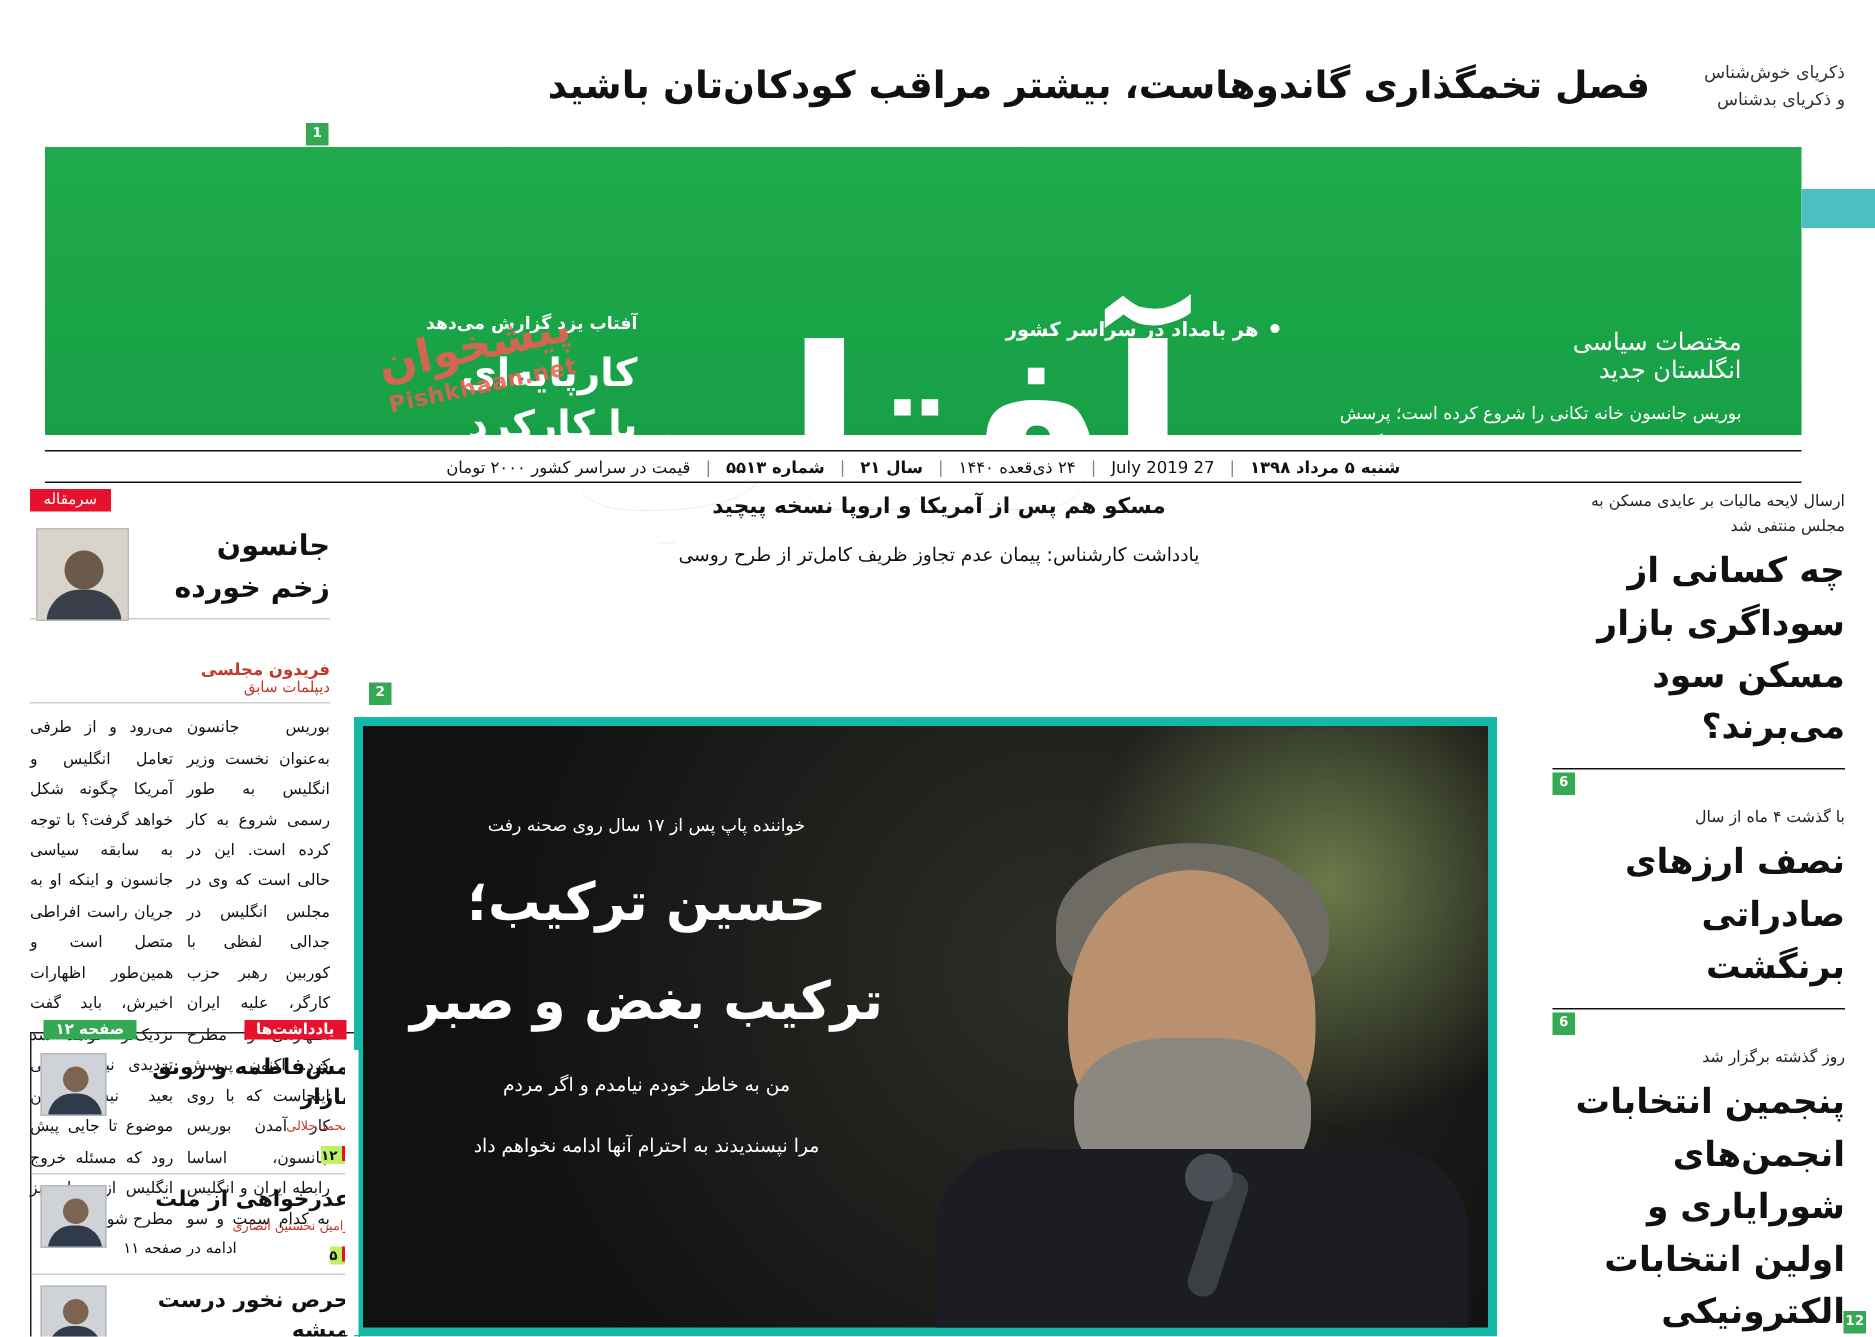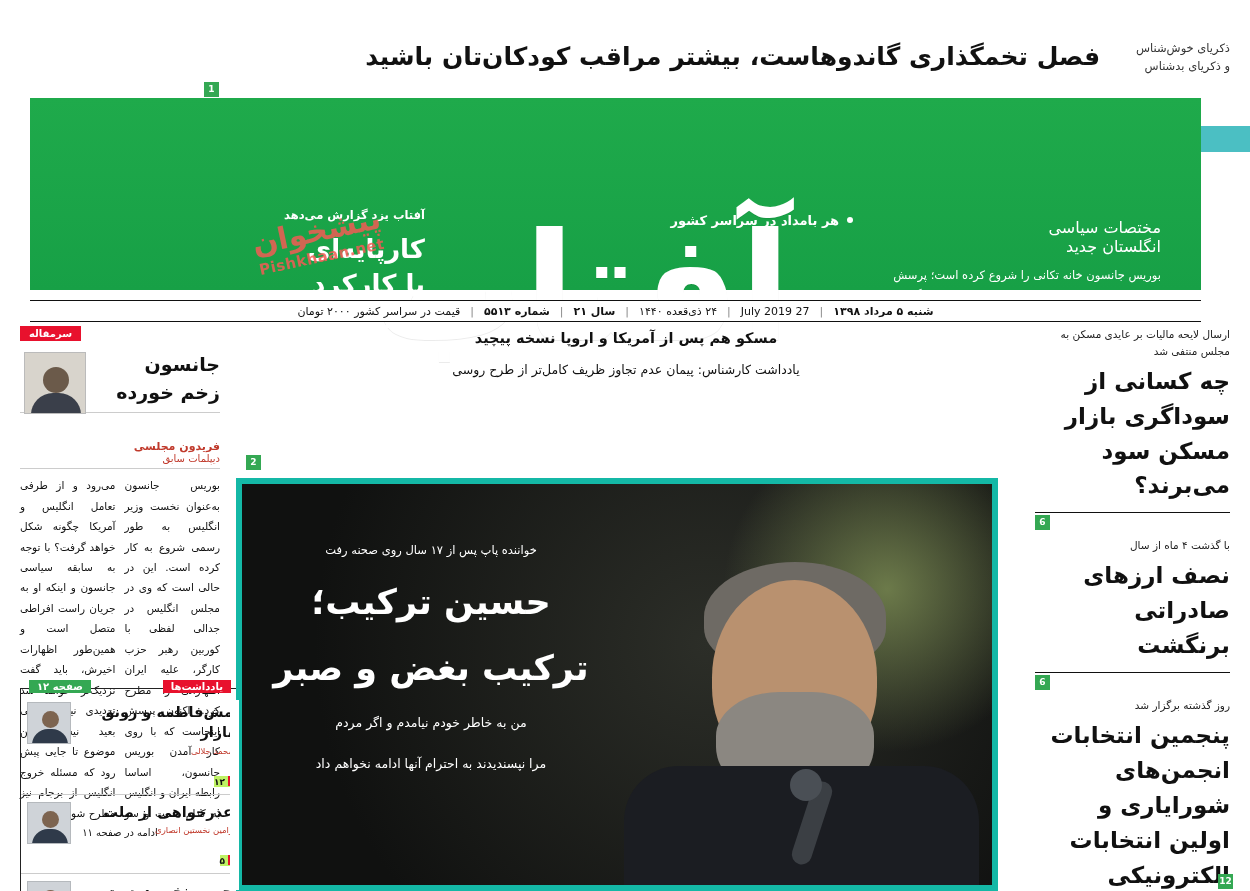--- a/index.html
+++ b/index.html
@@ -83,21 +83,21 @@
     display:flex; align-items:center; justify-content:center; gap:10px;
     font-size:11px; direction:rtl; background:#fff;
   }
   .datebar b { font-weight:bold; }
   .datebar .sep { color:#888; }
   
   .sidebar {
     position:absolute; top:326px; left:20px; width:200px;
   }
   .sb-tag {
-    background:#e8112d; color:#fff; font-size:10px; font-weight:bold;
+    background:#e8112d; color:#fff; font-size:10px; font-weight:normal;
     padding:2px 9px; display:inline-block; float:left; direction:rtl;
   }
   .sb-head { clear:both; padding-top:10px; direction:rtl; text-align:right; }
   .sb-title { font-size:19px; font-weight:bold; line-height:1.45; text-align:right; padding-left:66px;}
   .sb-photo {
     position:absolute; top:26px; left:4px; width:62px; height:62px; background:#d8d4cc;
     border:1px solid #bbb; overflow:hidden;
   }
   .sb-photo .head { position:absolute; top:14px; left:18px; width:26px; height:26px;
     border-radius:50%; background:#6b5a4a; }
@@ -126,21 +126,21 @@
     position:absolute; top:-9px; left:8px; background:#34a853; color:#fff;
     font-size:10px; font-weight:bold; padding:1px 8px; direction:rtl;
   }
   .note-row { display:flex; direction:rtl; border-bottom:1px solid #ccc; padding:7px 6px 5px 6px;
     align-items:flex-start; }
   .note-row:last-child { border-bottom:none; }
   .note-txt { flex:1; text-align:right; padding-left:6px; }
   .note-title { font-size:14.5px; font-weight:bold; line-height:1.4; }
   .note-author { font-size:8.5px; color:#c0392b; margin-top:3px; }
   .note-pg { display:inline-block; background:#bef264; border:none; color:#111;
-    font-size:9px; font-weight:bold; margin-top:20px; }
+    font-size:9px; font-weight:bold; margin-top:8px; }
   .note-pg i { display:inline-block; width:5px; height:10px; background:#e8112d;
     margin-left:3px; vertical-align:-1px; }
   .note-ph { width:44px; height:42px; background:#cfd3d8; border:1px solid #b5b9bd;
     position:relative; overflow:hidden; flex:none; }
   .note-ph .h { position:absolute; top:8px; left:14px; width:17px; height:17px;
     border-radius:50%; background:#7d6450; }
   .note-ph .b { position:absolute; top:26px; left:4px; width:36px; height:18px;
     border-radius:16px 16px 0 0; background:#2f3a4a; }
   
   .center { position:absolute; top:330px; left:246px; width:760px; }
@@ -352,13 +352,13 @@
   </div>
   <div class="rc-sep"></div>
 
   <div class="rc-item">
     <div class="rc-kicker">روز گذشته برگزار شد</div>
     <div class="rc-title">پنجمین انتخابات انجمن‌های شورایاری و اولین انتخابات الکترونیکی</div>
 
   </div>
 
 </div>
-<div class="page-badge badge-bottom-right" style="left:auto; right:17px; top:874px;">12</div>
+<div class="page-badge badge-bottom-right" style="left:auto; right:6px; top:874px;">12</div>
 
 </body></html>

